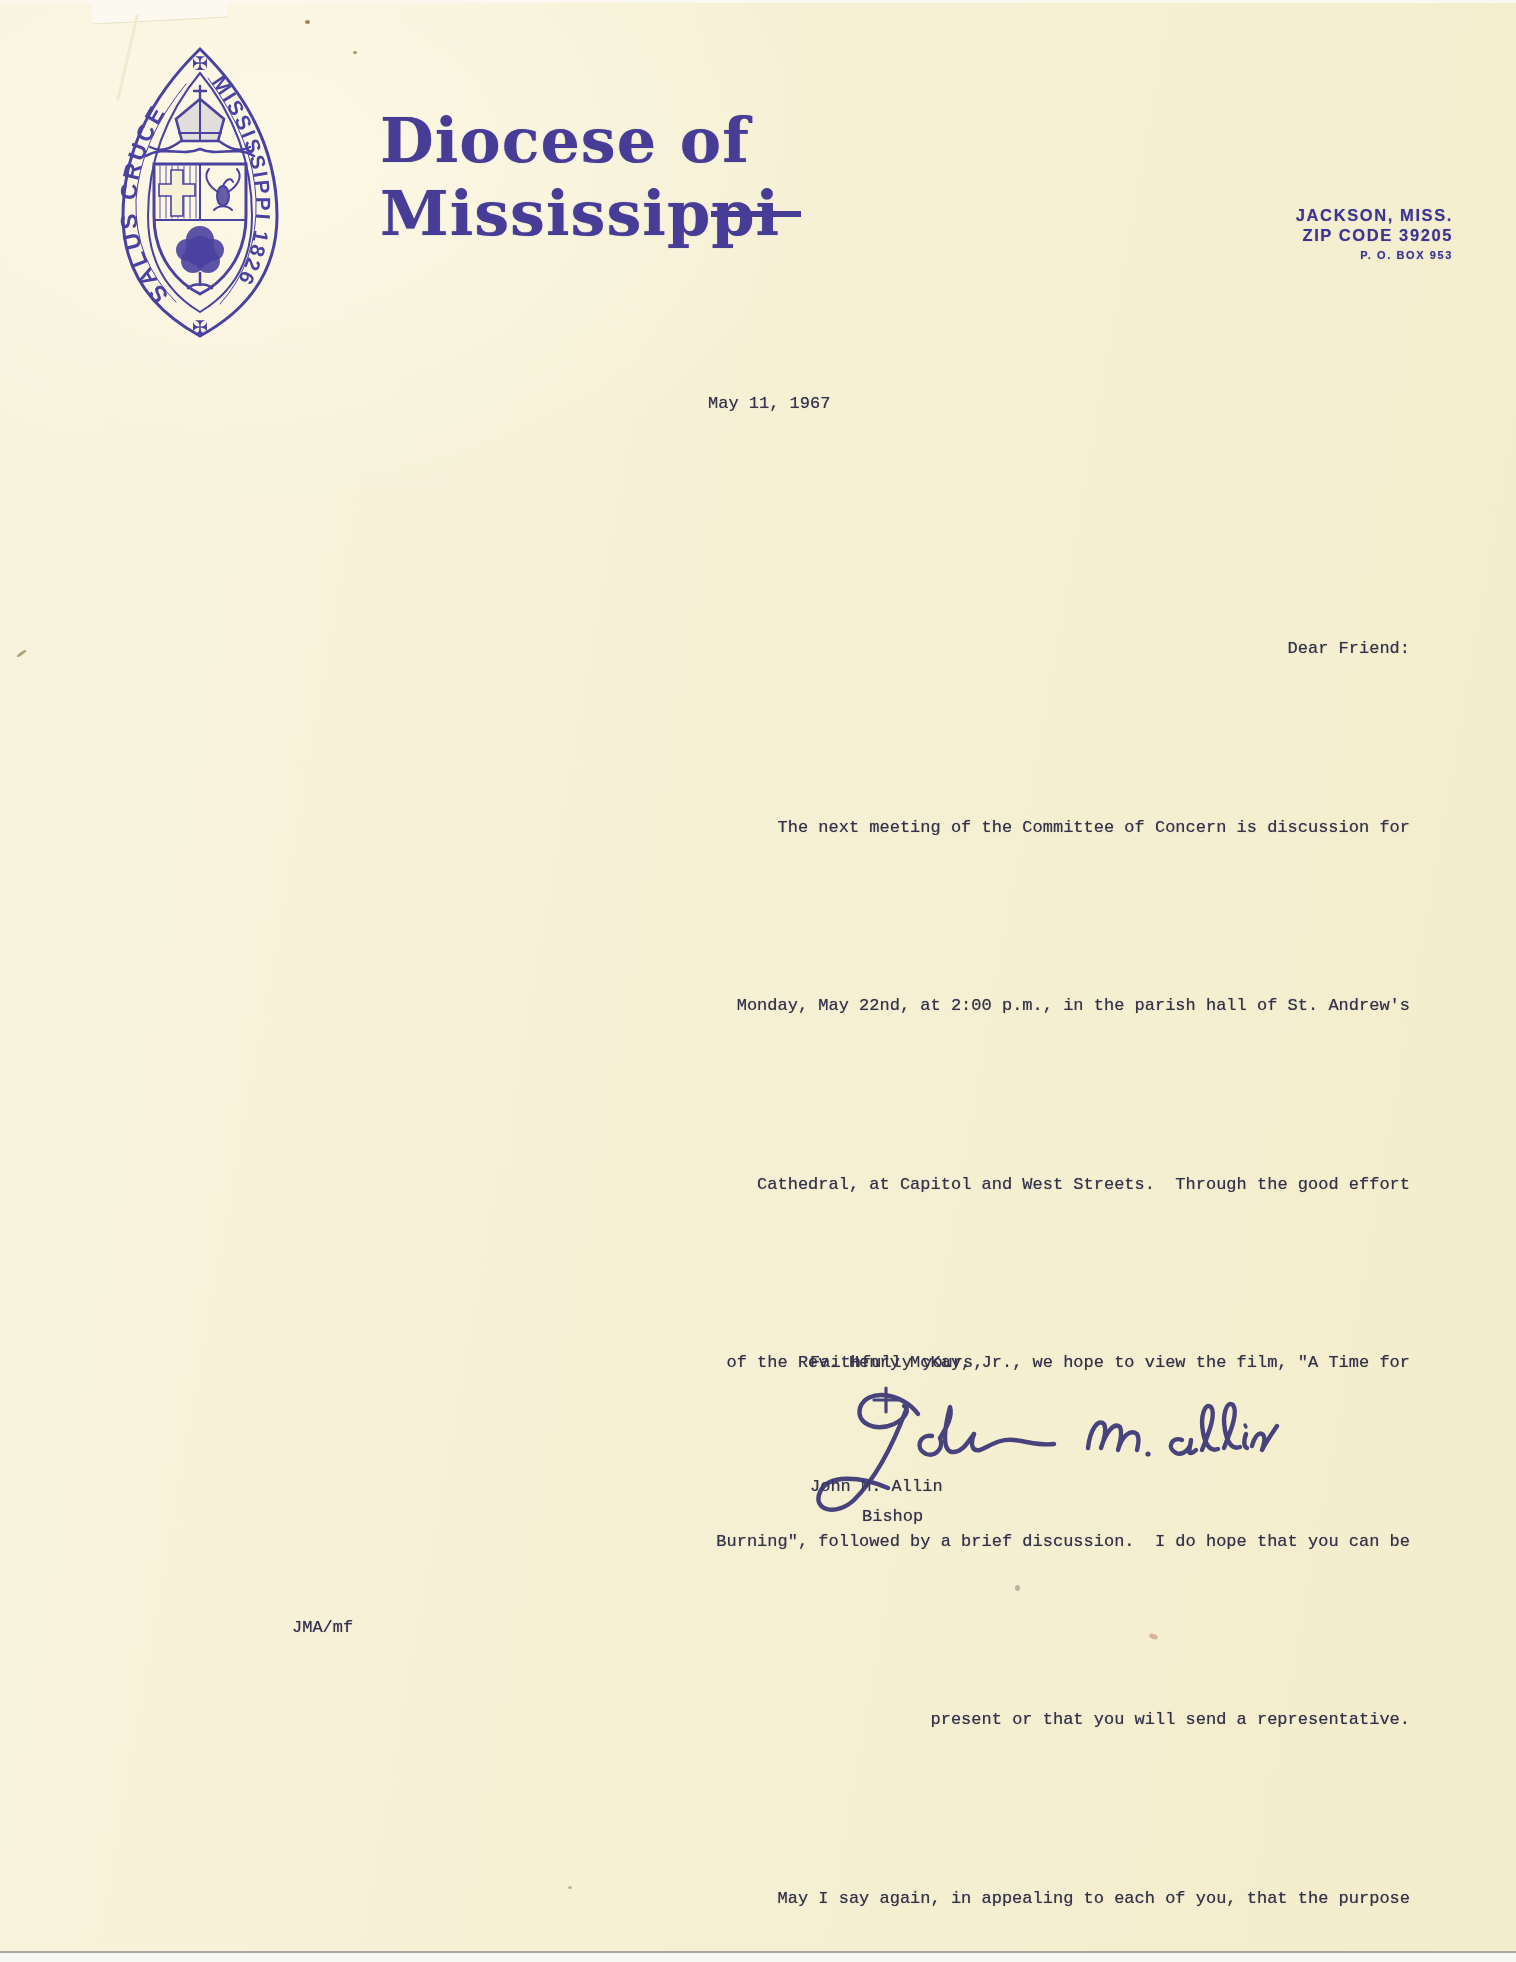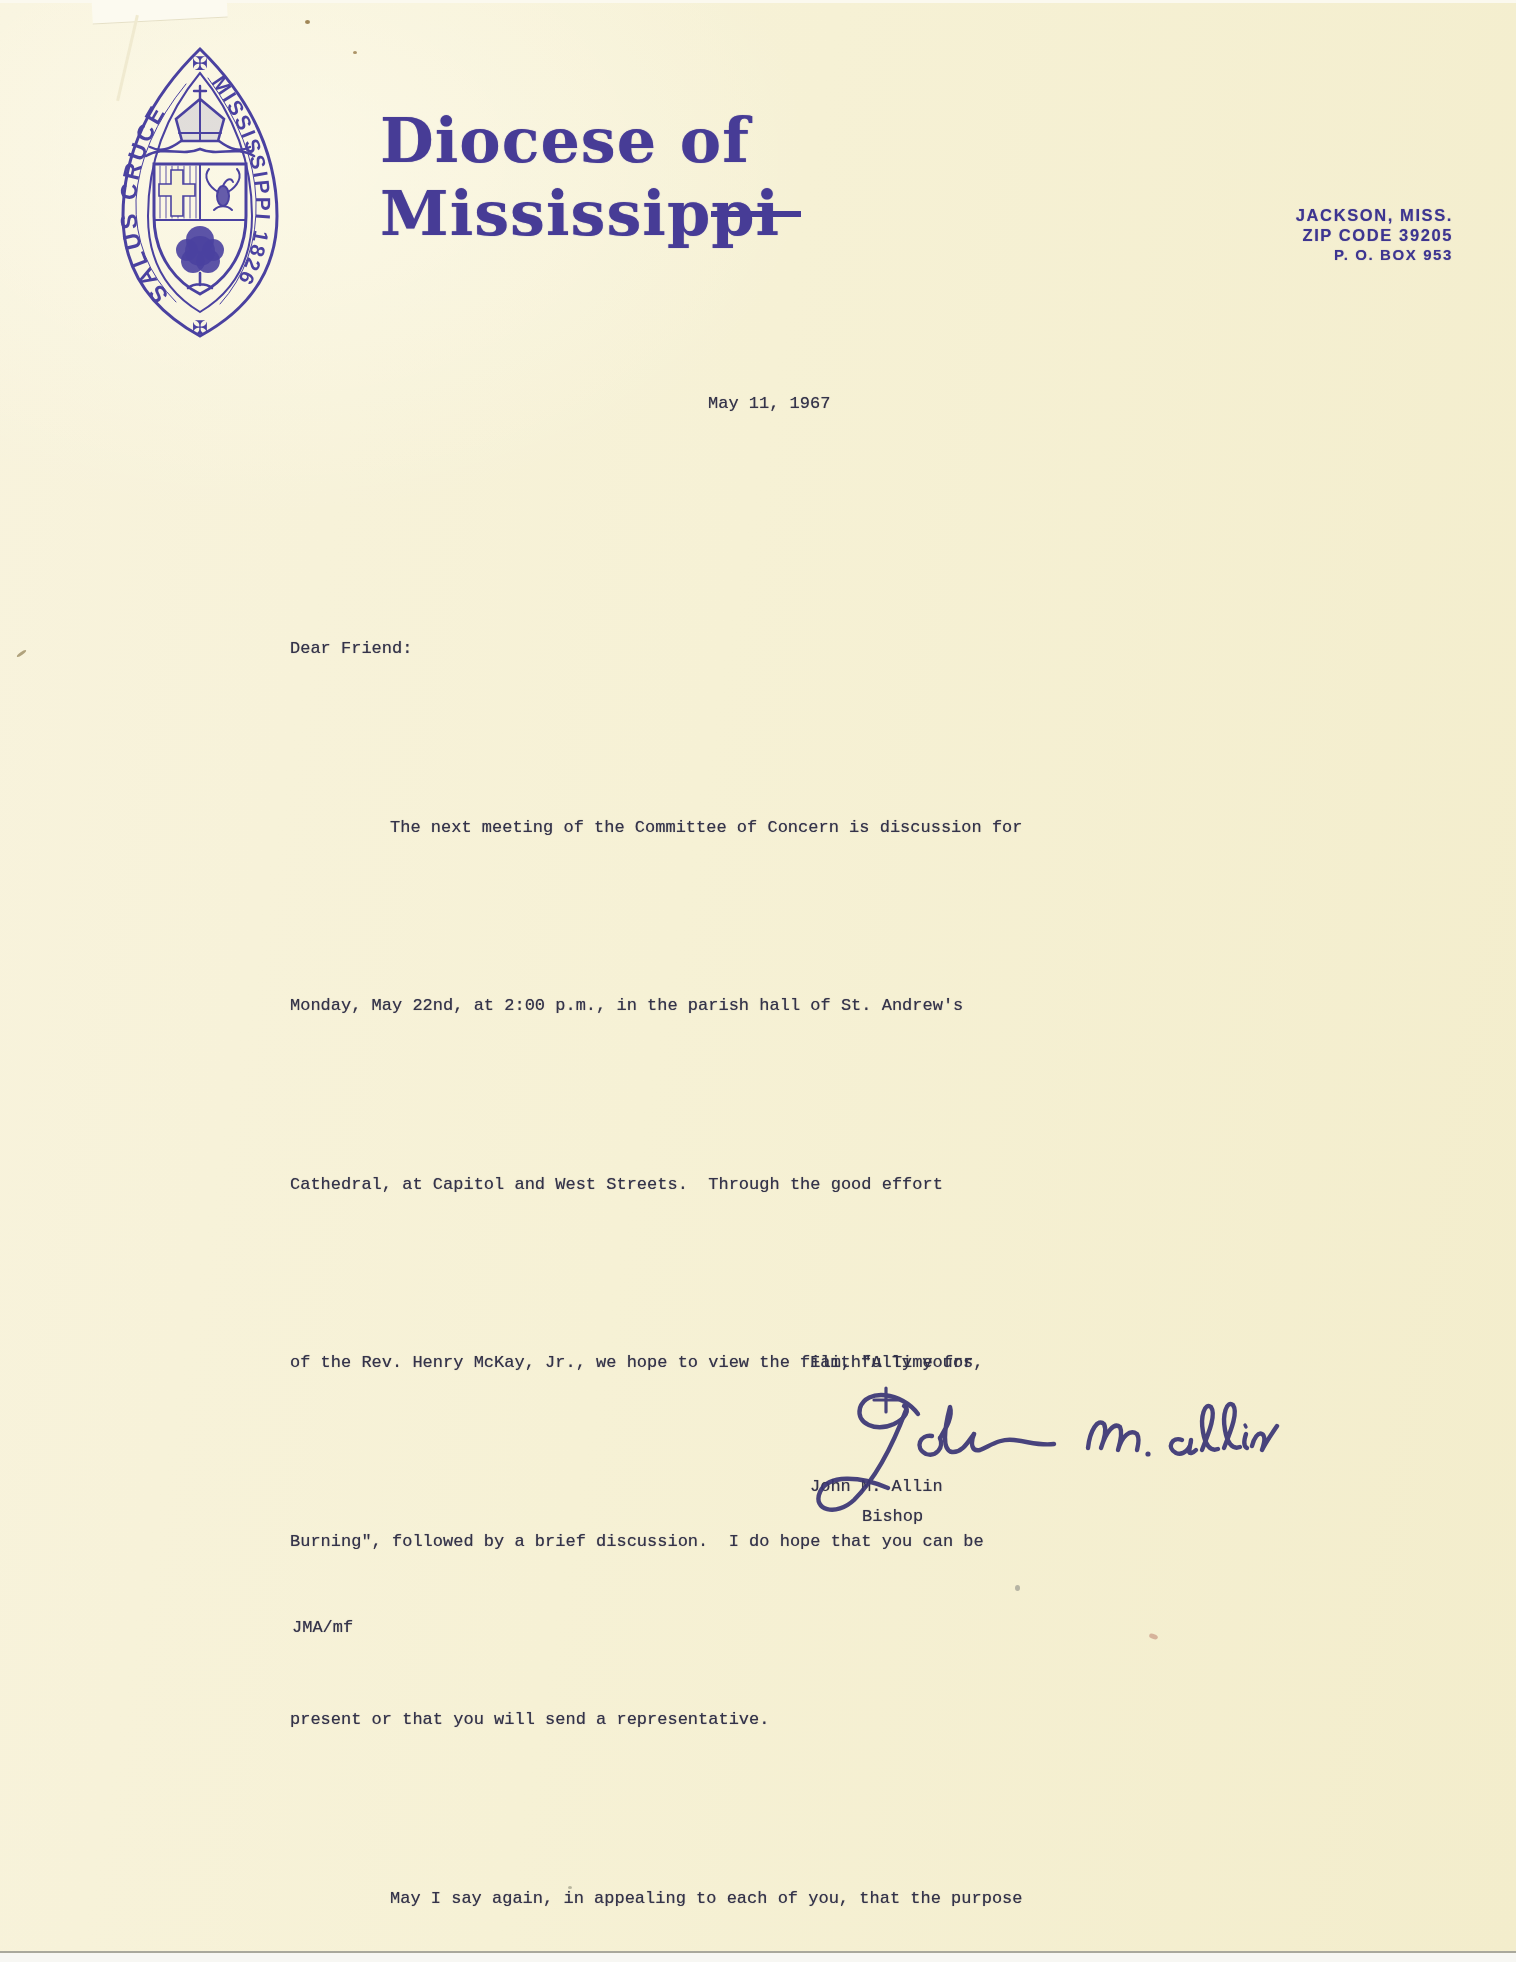--- a/index.html
+++ b/index.html
@@ -17,30 +17,30 @@
     font-family:"DejaVu Serif", serif; font-weight:700;
     font-size:62px; letter-spacing:1px; color:#473c96;
     text-shadow:0 0 1px rgba(71,60,150,.55);
   }
   .title-rule{ left:711px; top:211px; width:90px; height:6px; background:#473c96; }
   .addr{
     left:1243px; top:205px; width:210px; text-align:right;
     color:#3d3590; font-weight:700; letter-spacing:1.6px; line-height:20px;
     font-size:16.5px; text-shadow:0 0 1px rgba(61,53,144,.5);
   }
-  .addr .small{ font-size:15px; }
+  .addr .small{ font-size:11px; }
   
   .mono{
     font-family:"Liberation Mono","DejaVu Sans Mono",monospace;
     color:#343349; font-size:17px; white-space:pre;
     text-shadow:0 0 0.8px rgba(45,44,74,.65);
   }
   .date{ left:708px; top:394px; }
   .body-block{ left:290px; top:500px; width:1120px; line-height:59.5px; }
-  .body-block .ln{ height:59.5px; }
+  .body-block .ln{ height:59.5px;text-align:right; }
   .body-block .para-start{ padding-left:100px; }
   .valediction{ left:810px; top:1353px; }
   .typed-name{ left:810px; top:1477px; }
   .typed-title{ left:862px; top:1507px;text-align:right; }
   .reference{ left:292px; top:1618px; }
   
   .sig{ left:790px; top:1384px; z-index:5; pointer-events:none; }
   
   .scan-bottom{ left:0; bottom:0; width:1516px; height:9px; background:#f7f7f3; border-top:2px solid #a9a89c; }
   .crease1{ left:92px; top:-8px; width:135px; height:28px; background:#fcfaf0; transform:rotate(-3deg); border-bottom:1px solid #e6e0c6; }

